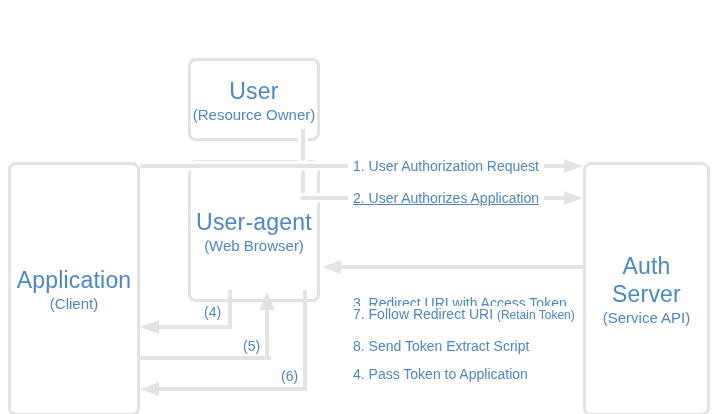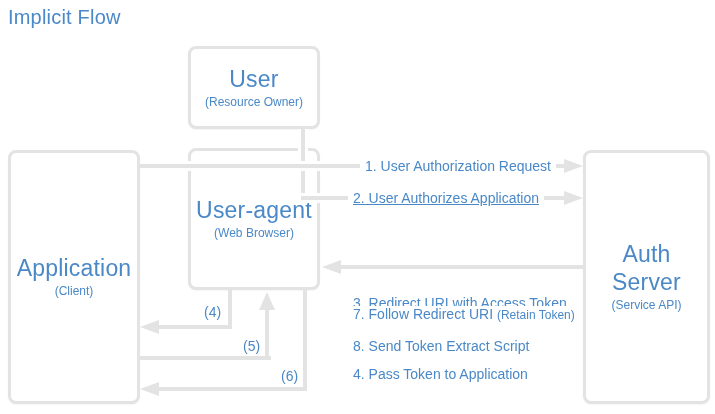--- a/index.html
+++ b/index.html
@@ -32,29 +32,30 @@
     background:#fff;
     border:3px solid var(--line);
     border-radius:8px;
     display:flex;
     flex-direction:column;
     align-items:center;
     justify-content:center;
     text-align:center;
     z-index:1;
     box-shadow:0 1px 2px rgba(0,0,0,.04);
+    margin-top:12px;
   }
   .node-title{
     font-size:23px;
     line-height:28px;
     color:var(--accent);
     letter-spacing:.2px;
   }
   .node-sub{
-    font-size:12px;
+    font-size:15px;
     line-height:17px;
     color:var(--accent);
     margin-top:1px;
   }
   .node-user     {left:188px;top:46px; width:132px;height:83px;}
   .node-useragent{left:188px;top:148px;width:132px;height:142px;}
   .node-app      {left:8px;  top:150px;width:132px;height:254px;}
   .node-auth     {left:583px;top:150px;width:127px;height:254px;}
   .node-auth .node-title{max-width:90px;}
   
@@ -97,42 +98,41 @@
     left:348px;
     transform:translateY(-50%);
     background:#fff;
     padding:0 5px;
     font-size:14px;
     color:var(--accent);
     white-space:nowrap;
     z-index:4;
   }
   .step .note{font-size:12px;}
-  .s1{top:166px;margin-left:12px;} .s2{top:198px;text-decoration:underline;} .s3{top:267px;margin-top:36px;}
+  .s1{top:166px;} .s2{top:198px;text-decoration:underline;} .s3{top:267px;margin-top:36px;}
   .s4{top:314px;} .s5{top:346px;} .s6{top:374px;}
   
   .clabel{
     position:absolute;
     transform:translateY(-50%);
     font-size:14px;
     color:var(--accent);
     background:#fff;
     z-index:4;
     white-space:nowrap;
   }
   .c4{left:204px;top:312px;}
   .c5{left:243px;top:346px;}
   .c6{left:281px;top:376px;}
 </style>
 </head>
 <body>
 
 <div class="stage">
 
-  <div class="page-title">Implicit Flow</div>
 
   <div class="node node-user">
     <div class="node-title">User</div>
     <div class="node-sub">(Resource Owner)</div>
   </div>
 
   <div class="node node-app">
     <div class="node-title">Application</div>
     <div class="node-sub">(Client)</div>
   </div>

